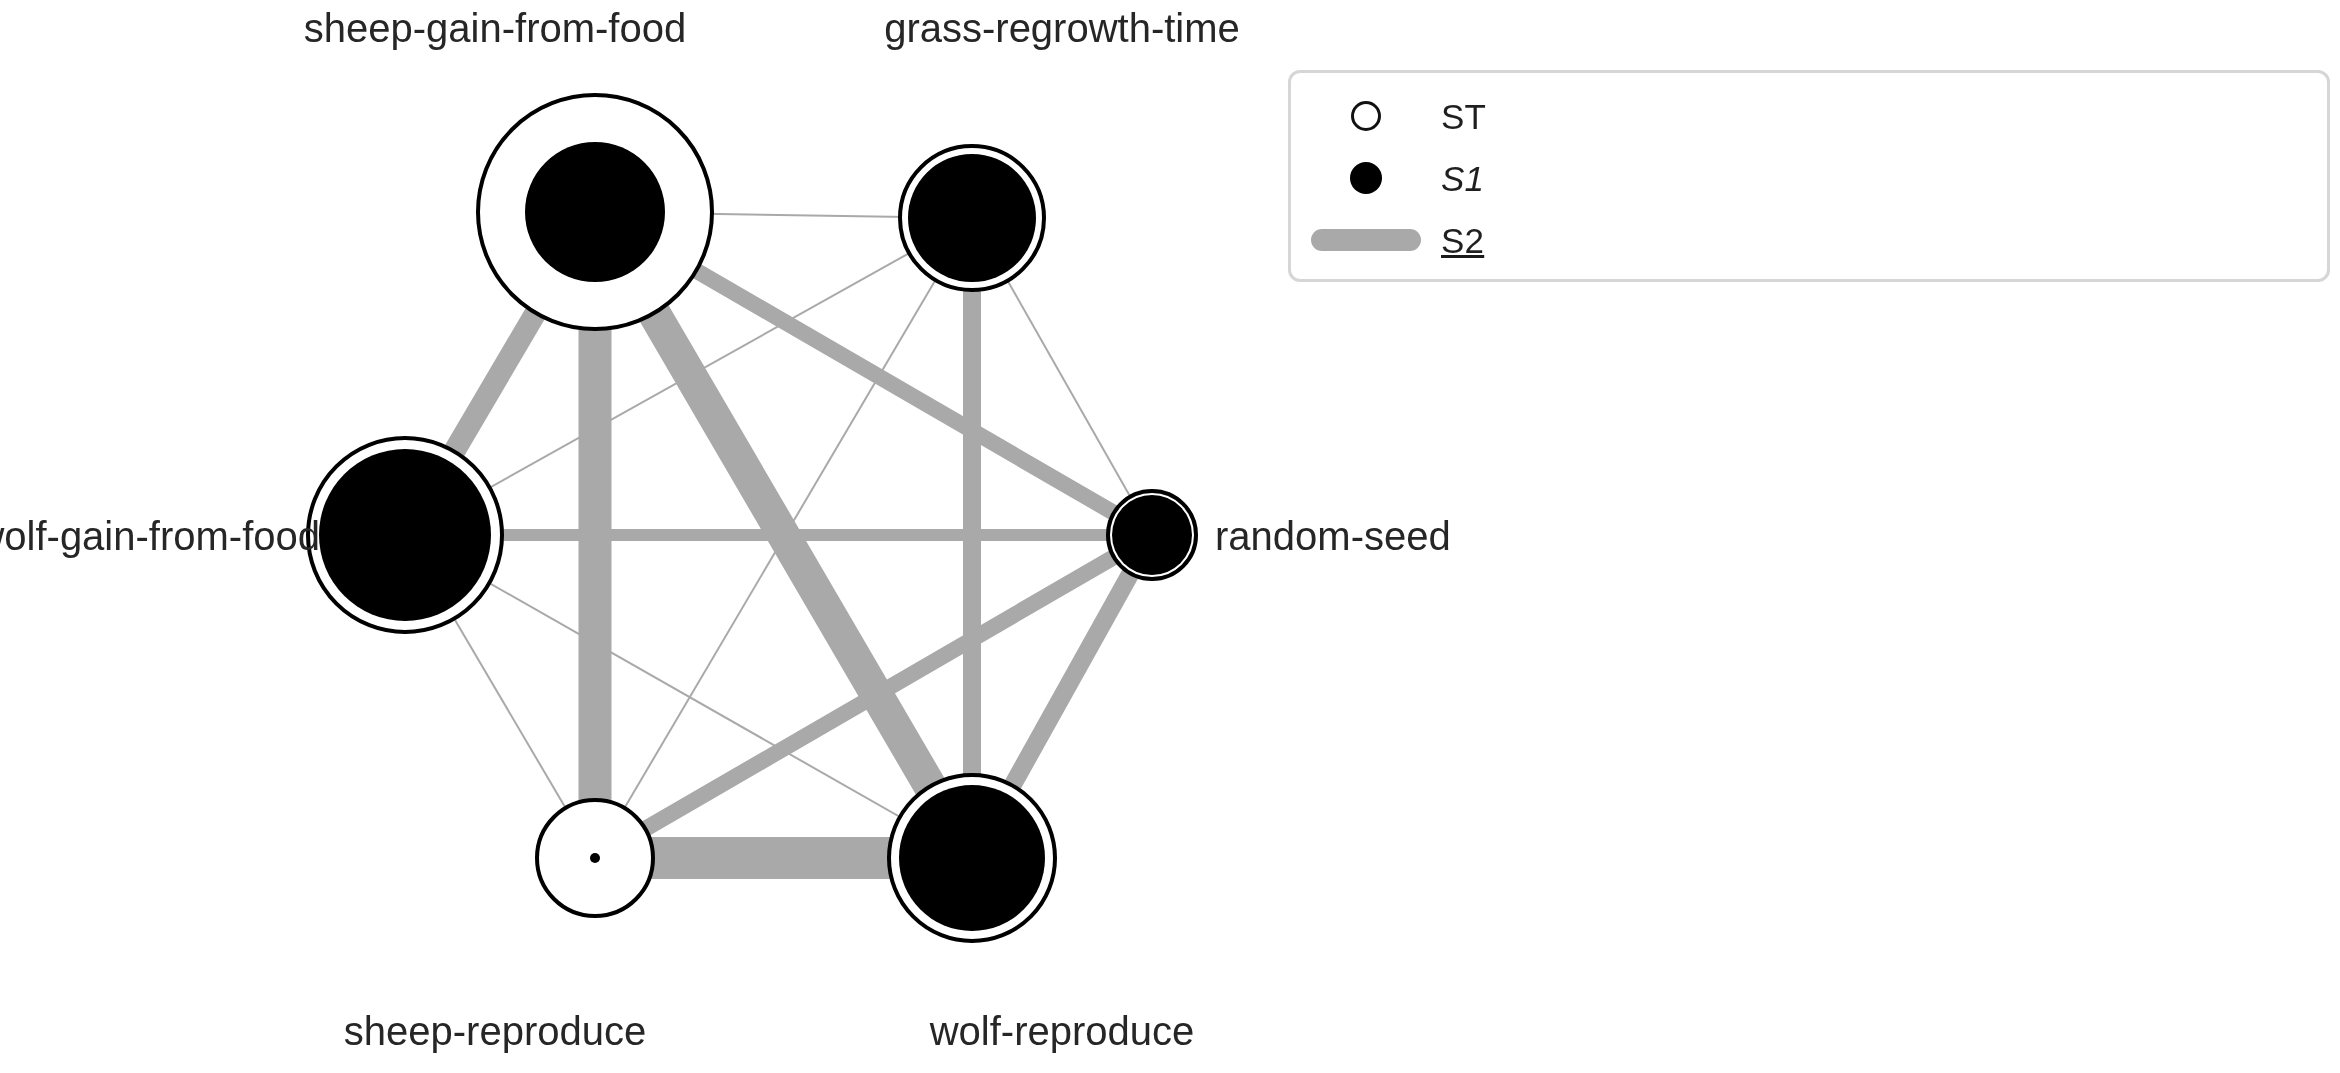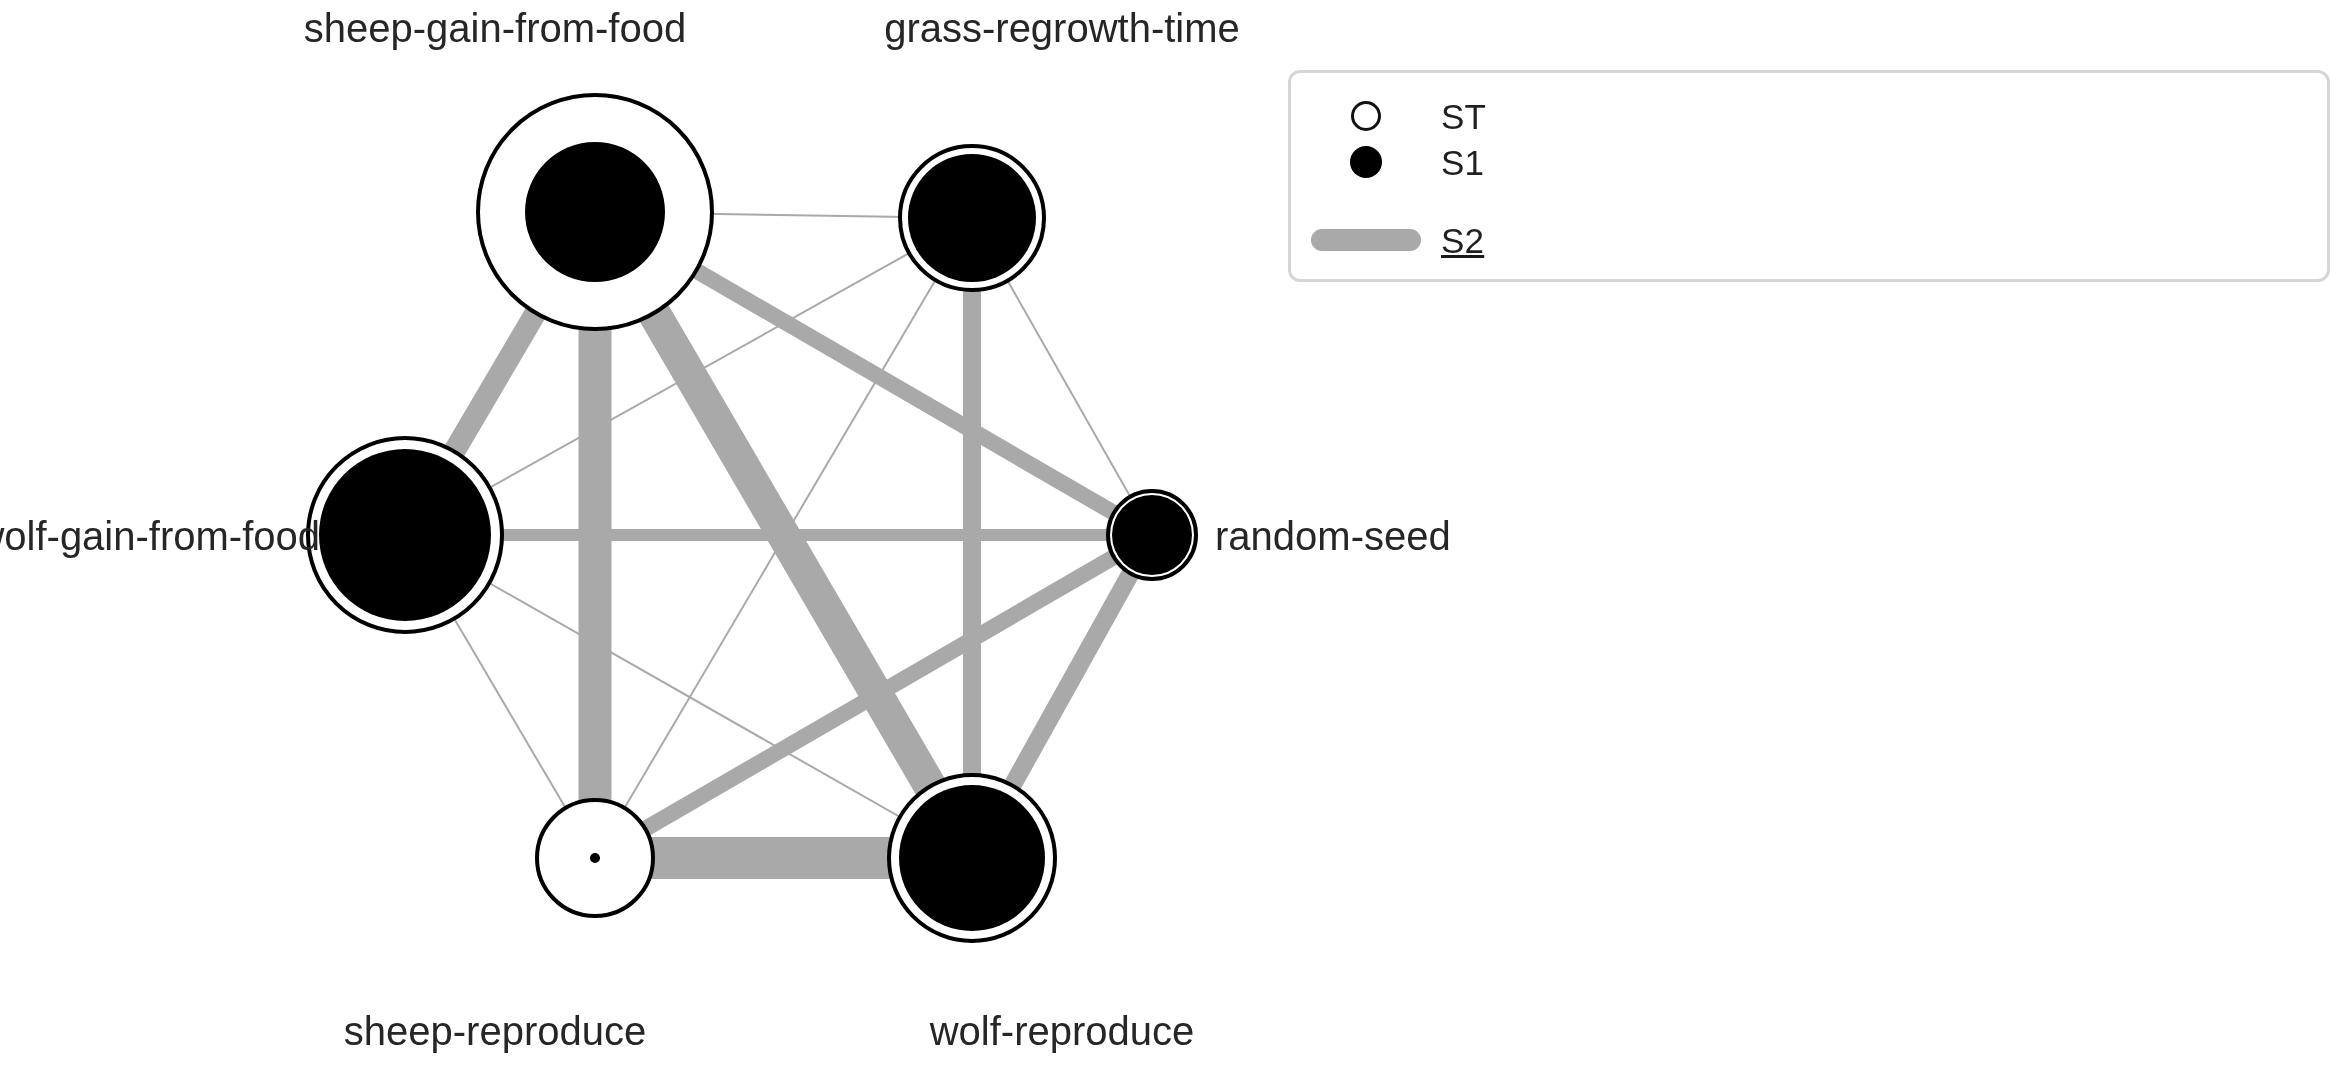--- a/index.html
+++ b/index.html
@@ -28,21 +28,21 @@
     border:3px solid #d6d6d6;
     border-radius:12px;
   }
   .legend-row{
     position:absolute;
     left:0;width:100%;
     height:62px;
     display:flex;align-items:center;
   }
   .legend-row.r0{top:12px;}
-  .legend-row.r1{top:58px;}
+  .legend-row.r1{top:74px;font-style:italic;}
   .legend-row.r2{top:136px;text-decoration:underline;}
 
   .legend-key{
     width:150px;
     display:flex;align-items:center;justify-content:center;
     flex:0 0 150px;
   }
   .key-open{
     width:30px;height:30px;border-radius:50%;
     border:3px solid #111111;background:#ffffff;

